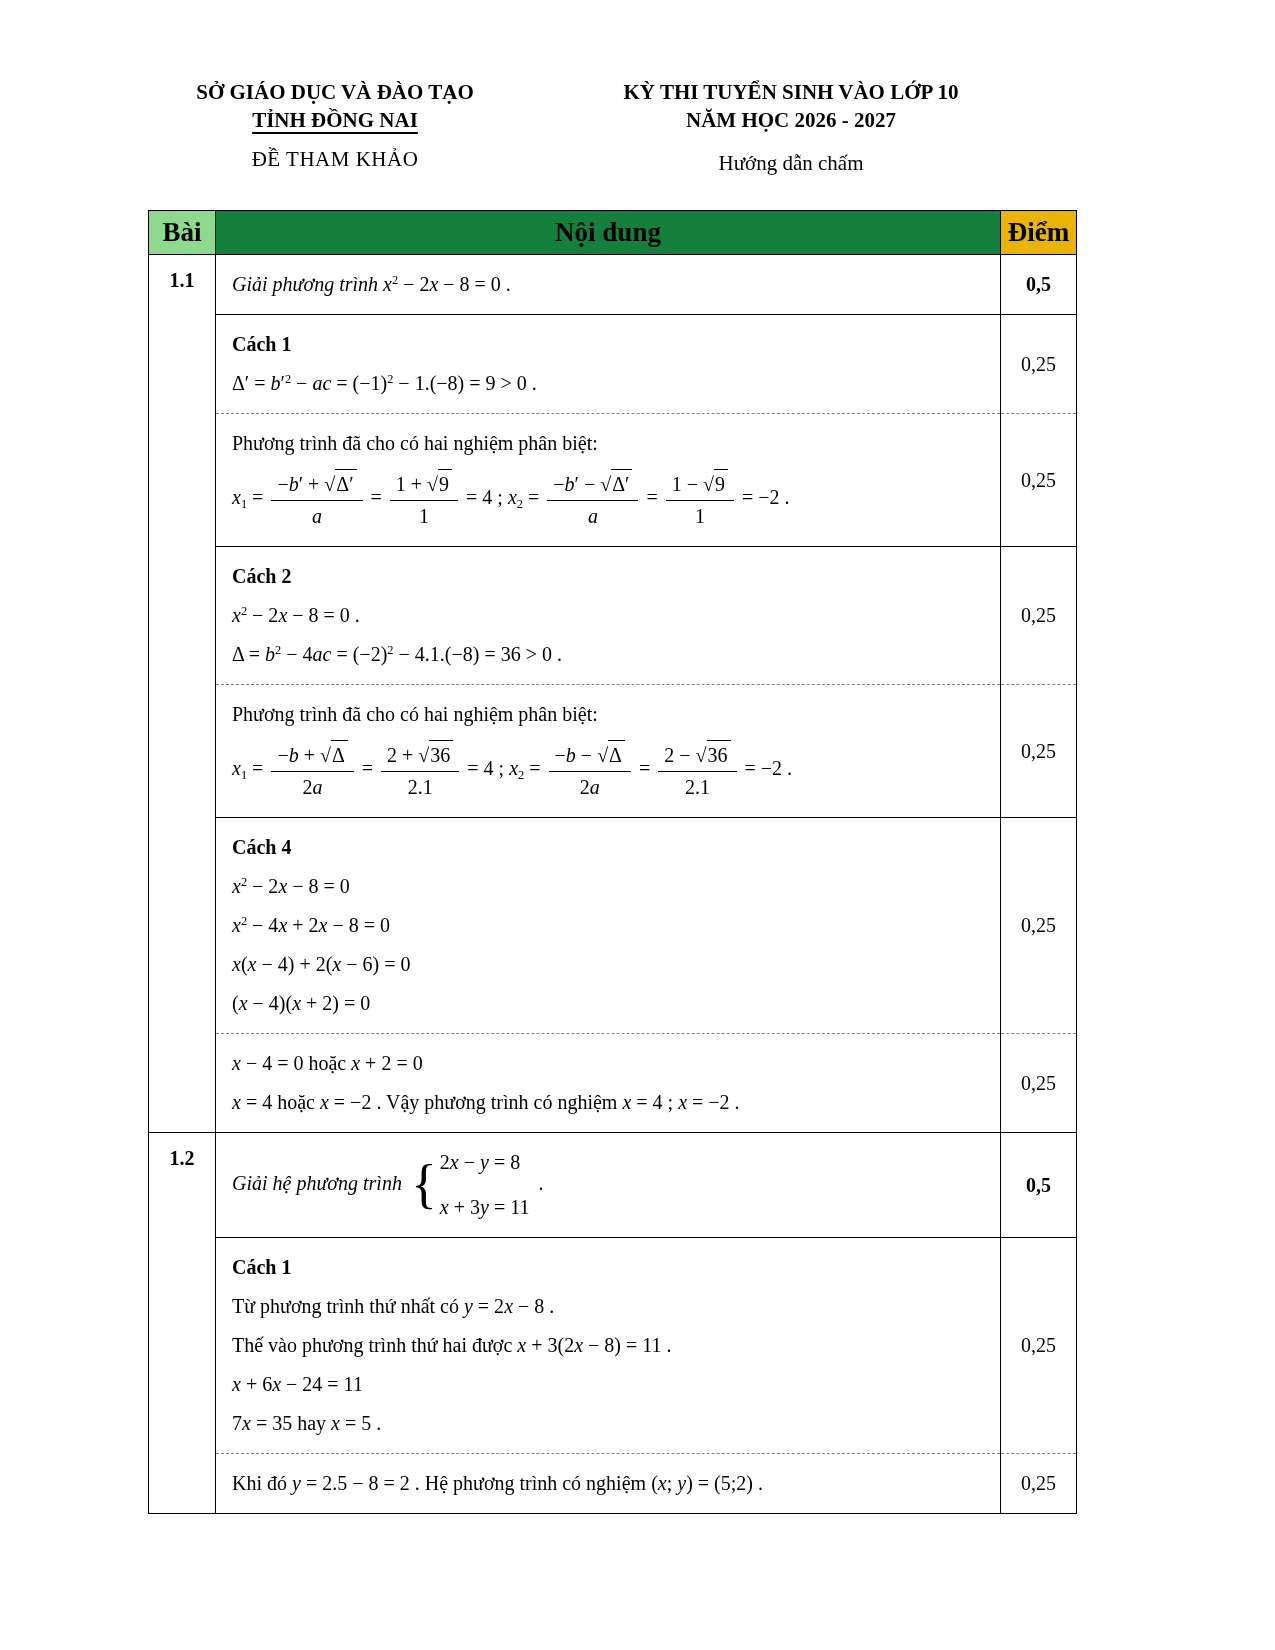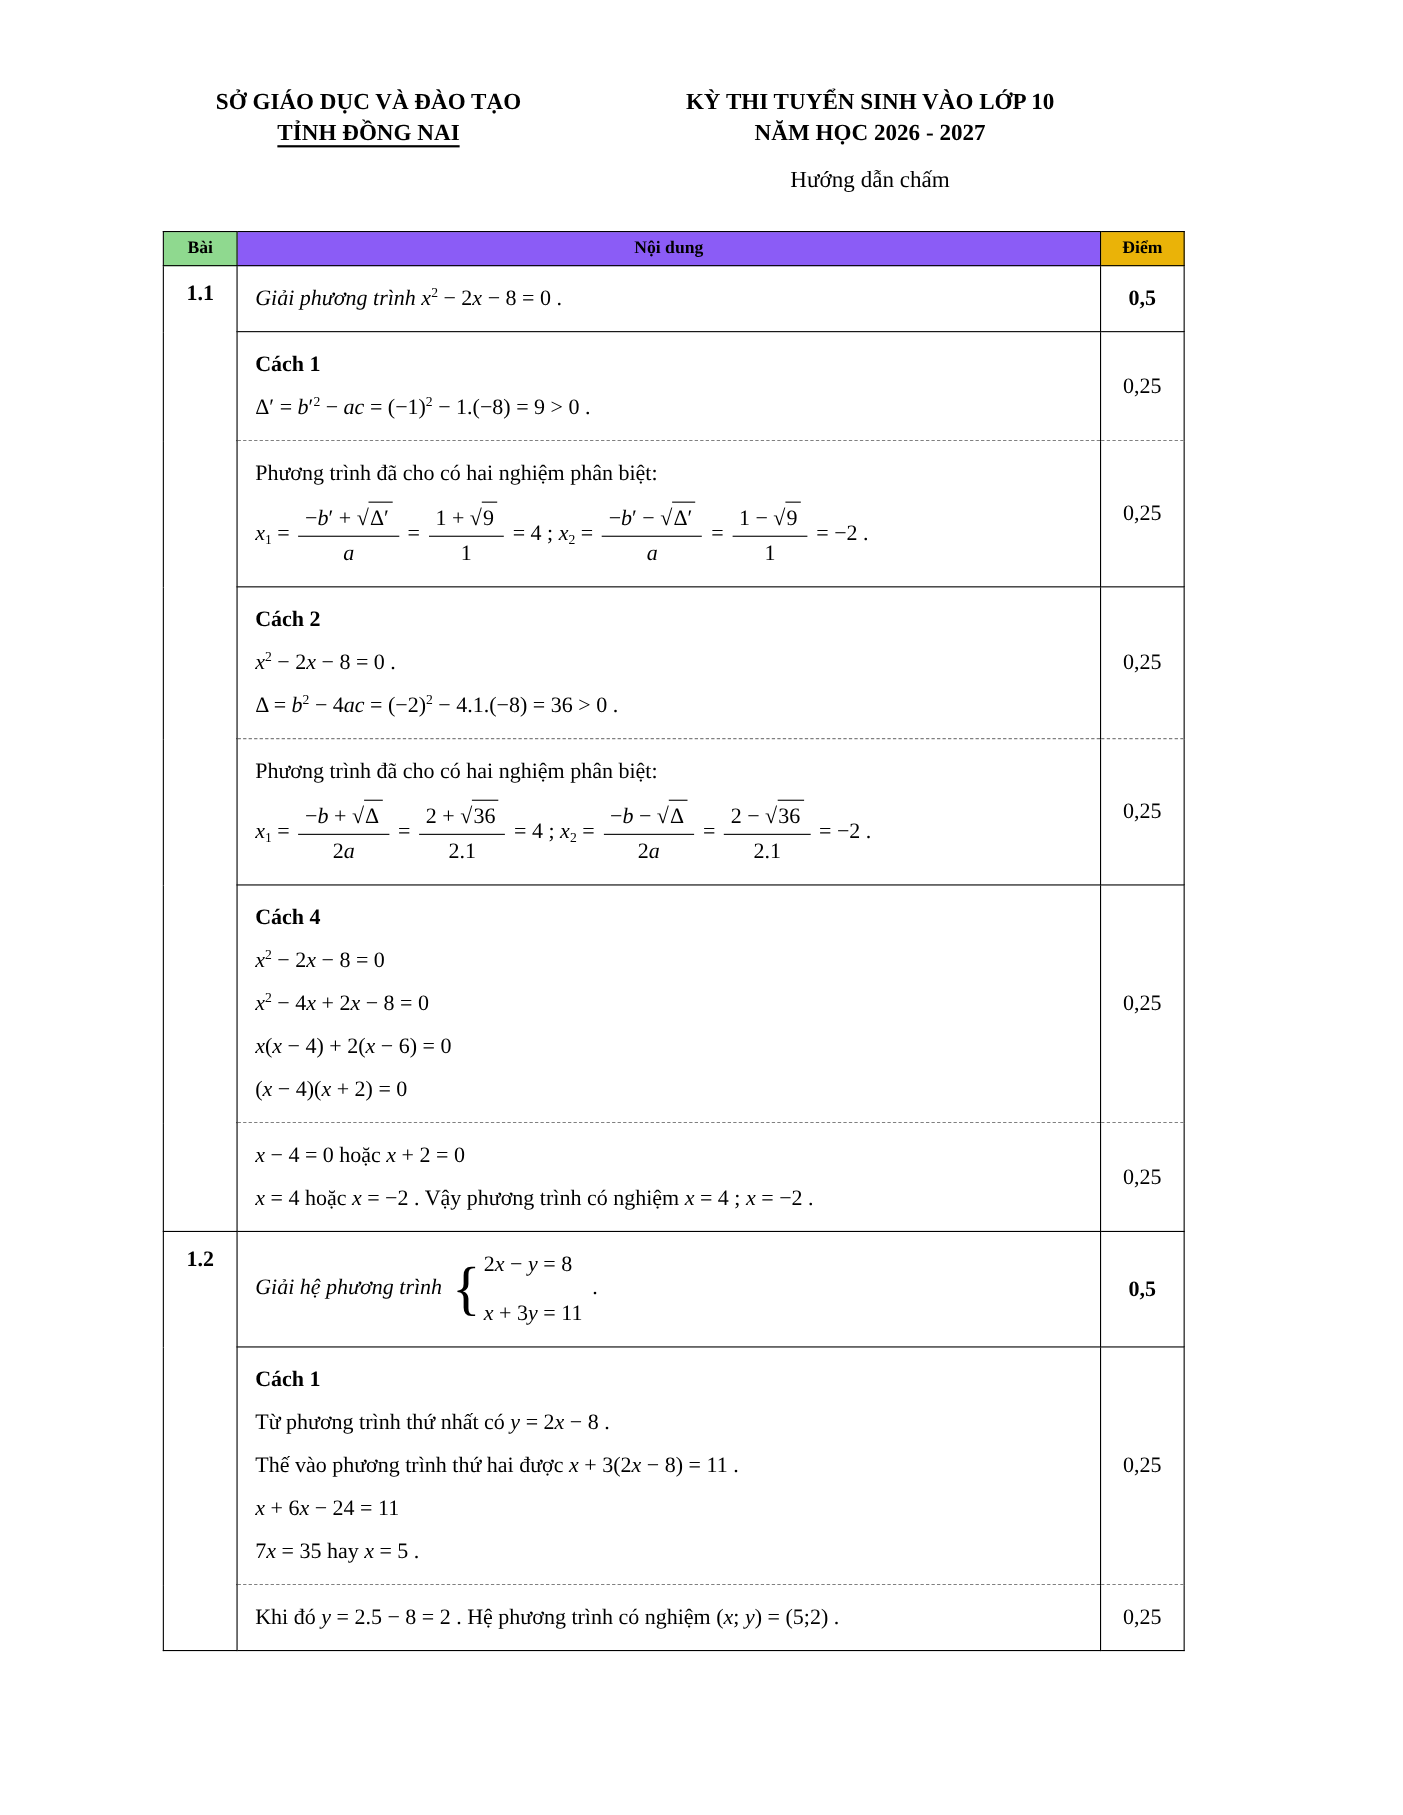--- a/index.html
+++ b/index.html
@@ -24,21 +24,21 @@
   table.grade-table {
     position: absolute; top: 210px; left: 148px; width: 928px;
     border-collapse: collapse; table-layout: fixed;
   }
   col.col-bai  { width: 67px; }
   col.col-nd   { width: 785px; }
   col.col-diem { width: 76px; }
 
   table.grade-table, th { border: 1px solid #000; }
   th {
-    font-weight: bold; font-size: 16px; padding: 6px 4px; text-align: center;
+    font-weight: bold; font-size: 27px; padding: 6px 4px; text-align: center;
   }
   td {
     border-left: 1px solid #000; border-right: 1px solid #000;
     border-bottom: 1px solid #000; border-top: none;
   }
   tr.db td { border-bottom: 1px dashed #808080; }
 
   td.bai   { text-align: center; vertical-align: top; font-weight: bold; padding-top: 14px; }
   td.nd    { padding: 4px 16px; vertical-align: middle; }
   td.score { text-align: center; vertical-align: middle; padding: 0 2px; }
@@ -64,38 +64,39 @@
 </style>
 </head>
 <body>
 
 <div class="page">
 
   <div class="doc-header">
     <div class="hdr-left">
       <div class="hl-bold">SỞ GIÁO DỤC VÀ ĐÀO TẠO</div>
       <div class="hl-bold hl-underline">TỈNH ĐỒNG NAI</div>
+      <div class="hl-plain">ĐỀ THAM KHẢO</div>
     </div>
     <div class="hdr-right">
       <div class="hl-bold">KỲ THI TUYỂN SINH VÀO LỚP 10</div>
       <div class="hl-bold">NĂM HỌC 2026 - 2027</div>
       <div class="hl-plain">Hướng dẫn chấm</div>
     </div>
   </div>
 
   <table class="grade-table">
     <colgroup>
         <col class="col-bai">
         <col class="col-nd">
         <col class="col-diem">
       </colgroup>
     <thead>
       <tr>
         <th style="background-color: rgb(143, 217, 143);">Bài</th>
-        <th style="background-color: #8b5cf6;">Nội dung</th>
+        <th style="background-color: #15803d;">Nội dung</th>
         <th style="background-color: #eab308;">Điểm</th>
       </tr>
     </thead>
     <tbody>
 
       <tr>
         <td class="bai" rowspan="7">1.1</td>
         <td class="nd">
           <div class="line"><span class="mi">Giải phương trình  </span><span class="mi">x</span><span class="msup">2</span><span class="mr"> − 2</span><span class="mi">x</span><span class="mr"> − 8 = 0 .</span></div>
         </td>

